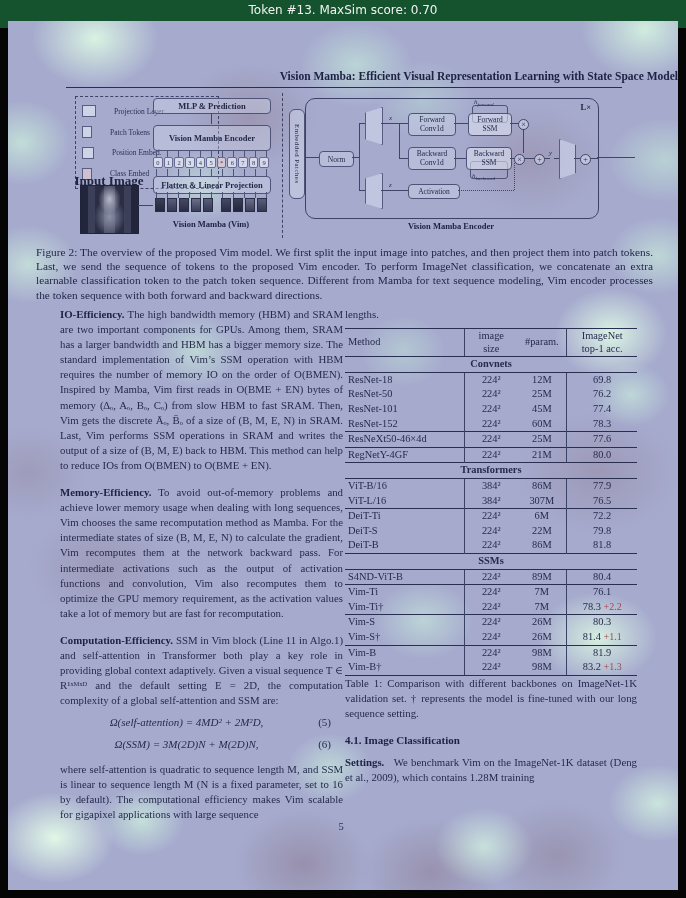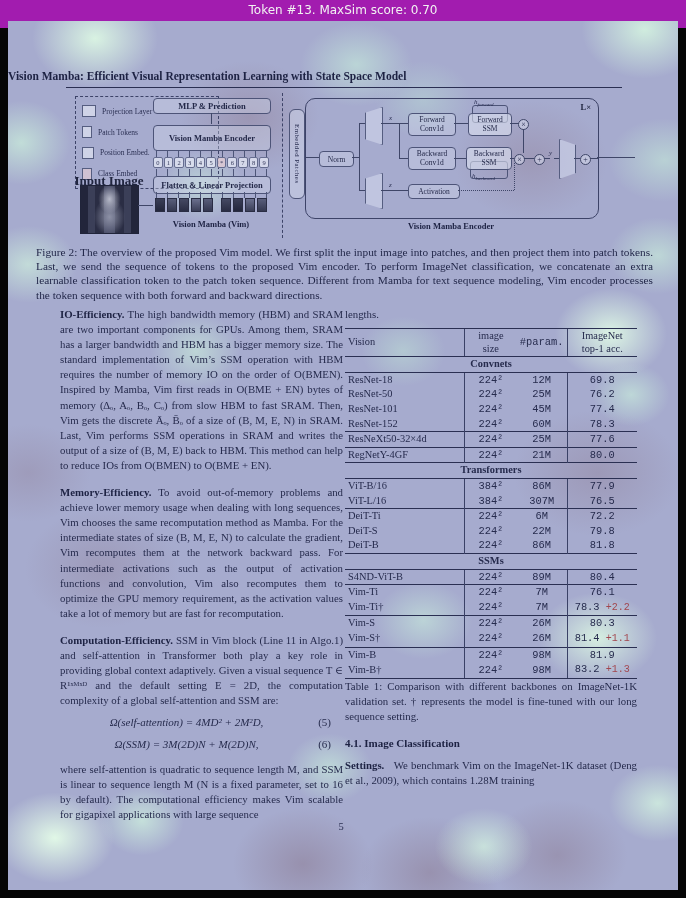--- a/index.html
+++ b/index.html
@@ -1,18 +1,18 @@
 <!DOCTYPE html>
 <html><head>
 <meta charset="utf-8">
 <style>
   html,body{margin:0;padding:0;background:#000;}
   .frame{position:relative;width:686px;height:898px;background:#050505;overflow:hidden;
          font-family:"Liberation Serif","DejaVu Serif",serif;}
-  .topbar{position:absolute;left:0;top:0;width:100%;height:28px;background:#a21caf;color:#f2f2f2;
+  .topbar{position:absolute;left:0;top:0;width:100%;height:28px;background:#14532d;color:#f2f2f2;
           font-family:"DejaVu Sans","Liberation Sans",sans-serif;font-size:12px;line-height:20px;text-align:center;}
   .page{position:absolute;left:8px;top:21px;width:670px;height:869px;color:#262b4d;
     background:
       radial-gradient(90px 70px at 13% 2%,rgba(222,250,228,.9),transparent 70%),
       radial-gradient(80px 60px at 52% 5%,rgba(200,240,220,.6),transparent 70%),
       radial-gradient(90px 70px at 95% 1%,rgba(215,248,225,.85),transparent 70%),
       radial-gradient(70px 60px at 2% 14%,rgba(205,242,220,.7),transparent 70%),
       radial-gradient(60px 50px at 29% 19%,rgba(205,242,220,.55),transparent 70%),
       radial-gradient(70px 55px at 62% 9%,rgba(190,230,215,.4),transparent 70%),
       radial-gradient(80px 60px at 98% 16%,rgba(200,240,218,.55),transparent 70%),
@@ -31,29 +31,29 @@
       radial-gradient(60px 50px at 48% 86%,rgba(205,244,222,.6),transparent 70%),
       radial-gradient(100px 80px at 36% 11%,rgba(138,112,132,.35),transparent 70%),
       radial-gradient(110px 85px at 78% 16%,rgba(138,112,132,.3),transparent 70%),
       radial-gradient(120px 90px at 88% 52%,rgba(135,110,130,.3),transparent 70%),
       radial-gradient(110px 85px at 14% 63%,rgba(135,110,130,.28),transparent 70%),
       radial-gradient(100px 80px at 44% 97%,rgba(130,105,125,.4),transparent 70%),
       radial-gradient(100px 80px at 63% 98%,rgba(130,105,125,.38),transparent 70%),
       radial-gradient(100px 80px at 82% 96%,rgba(130,105,125,.35),transparent 70%),
       radial-gradient(90px 70px at 3% 52%,rgba(135,110,130,.25),transparent 70%),
       #a6abce;}
-  .runtitle{position:absolute;left:0;top:49px;width:100%;text-align:left;font-weight:bold;font-size:11.5px;color:#1d2243;}
+  .runtitle{position:absolute;left:0;top:49px;width:100%;text-align:right;font-weight:bold;font-size:11.5px;color:#1d2243;}
   .titlerule{position:absolute;left:58px;top:66px;width:556px;border-top:1.3px solid #2a2f52;}
   
   .fig{position:absolute;left:0;top:72px;width:670px;height:150px;font-family:"Liberation Serif",serif;}
   .box{position:absolute;border:1px solid #4d5478;border-radius:4px;background:rgba(215,220,238,.35);
        display:flex;align-items:center;justify-content:center;text-align:center;color:#242949;}
   .legend{position:absolute;left:67px;top:3px;width:144px;height:93px;border:1.4px dashed #3d4368;
           display:flex;flex-direction:column;justify-content:space-around;padding:4px 6px;box-sizing:border-box;}
-  .legitem{display:flex;align-items:center;gap:6px;font-size:7.5px;color:#2a2f52;}
+  .legitem{display:flex;align-items:center;gap:18px;font-size:7.5px;color:#2a2f52;}
   .legico{width:12px;height:10px;border:1px solid #555d80;background:rgba(225,228,242,.7);flex:0 0 auto;}
   .legico.cls{background:rgba(214,196,210,.85);}
   .inplabel{position:absolute;left:66px;top:80px;width:70px;font-weight:bold;font-size:13px;text-align:center;color:#20253f;}
   .inpimg{position:absolute;left:72px;top:92px;width:57px;height:47px;border:1px solid #20243a;
     background:
       radial-gradient(14px 18px at 50% 28%,#b7bac9,transparent 80%),
       radial-gradient(20px 24px at 50% 66%,#8d91a6,transparent 78%),
       linear-gradient(90deg,#22253b 0 12%,#3b3f58 12% 25%,#2a2d44 25% 40%,#464a65 40% 60%,#2a2d44 60% 75%,#3b3f58 75% 88%,#22253b 88% 100%);}
   .tickrow{position:absolute;height:7px;background:repeating-linear-gradient(90deg,#4d5578 0 1px,transparent 1px 11px);}
   .tokens{position:absolute;left:145px;top:64px;width:116px;height:11px;display:flex;gap:1px;}
@@ -92,21 +92,21 @@
   .col b{color:#1d2243;}
   .eqrow{display:flex;margin:7px 12px;font-size:11px;}
   .eq{flex:1;text-align:center;font-style:italic;}
   .eqnum{width:30px;text-align:right;font-style:normal;}
   .h2{font-size:12.3px;font-weight:bold;color:#1d2243;margin:14px 0 10px 0;text-align:left;}
   .h3{font-size:11px;font-weight:bold;color:#1d2243;margin:12px 0 7px 0;text-align:left;}
   table.bench{border-collapse:collapse;width:100%;font-size:10.4px;line-height:12.6px;color:#262b4d;
               margin-top:6px;}
   table.bench td{padding:1px 3px;}
   .cs,.ca{border-left:1px solid #3a4166;}
-  .num{text-align:center;font-family:Liberation Mono, monospace;}
+  .num{text-align:center;}
   tr.hdr td{border-top:1.5px solid #2a2f52;border-bottom:1.2px solid #2a2f52;}
   tr.sec td{border-top:1.2px solid #2a2f52;border-bottom:1.2px solid #2a2f52;font-weight:bold;text-align:center;}
   tr.gstart td{border-top:1.2px solid #2a2f52;}
   tr.last td{border-bottom:1.5px solid #2a2f52;}
   .wrap2{white-space:pre-line;text-align:center;}
   .gain{color:#a2464e;font-size:10px;}
   .tcap{margin-top:9px;}
   .pageno{position:absolute;left:318px;top:800px;width:30px;text-align:center;font-size:10.5px;color:#2a2f52;}
 </style>
 </head>
@@ -263,21 +263,21 @@
 
       <table class="bench">
         <colgroup>
             <col style="width:41%">
             <col style="width:18%">
             <col style="width:17%">
             <col style="width:24%">
           </colgroup>
         <tbody>
             <tr class="hdr">
-          <td>Vision</td>
+          <td>Method</td>
           <td class="cs wrap2">image
 size</td>
           <td class="num">#param.</td>
           <td class="ca wrap2">ImageNet
 top-1 acc.</td>
         </tr>
         <tr class="sec">
               <td colspan="4">Convnets</td>
             </tr>
         <tr>
@@ -298,21 +298,21 @@
               <td class="num">45M</td>
               <td class="ca num"><span>77.4</span></td>
             </tr>
         <tr>
               <td>ResNet-152</td>
               <td class="cs num">224²</td>
               <td class="num">60M</td>
               <td class="ca num"><span>78.3</span></td>
             </tr>
         <tr class="gstart">
-              <td>ResNeXt50-32×4d</td>
+              <td>ResNeXt50-46×4d</td>
               <td class="cs num">224²</td>
               <td class="num">25M</td>
               <td class="ca num"><span>77.6</span></td>
             </tr>
         <tr class="gstart">
               <td>RegNetY-4GF</td>
               <td class="cs num">224²</td>
               <td class="num">21M</td>
               <td class="ca num"><span>80.0</span></td>
             </tr>

